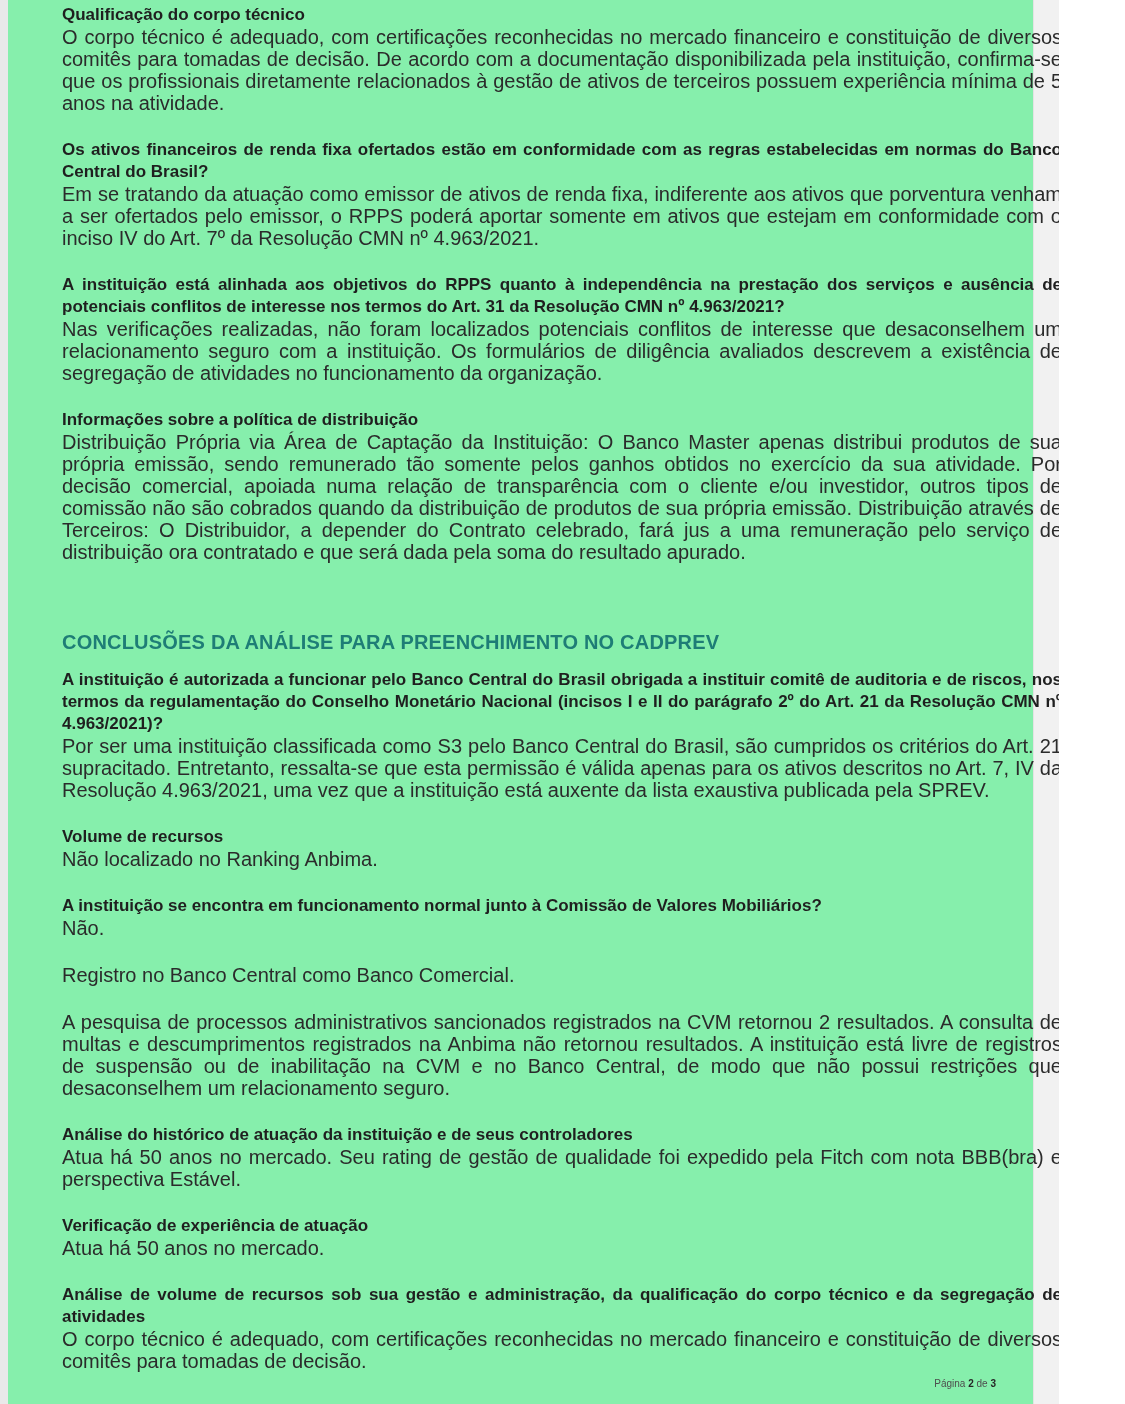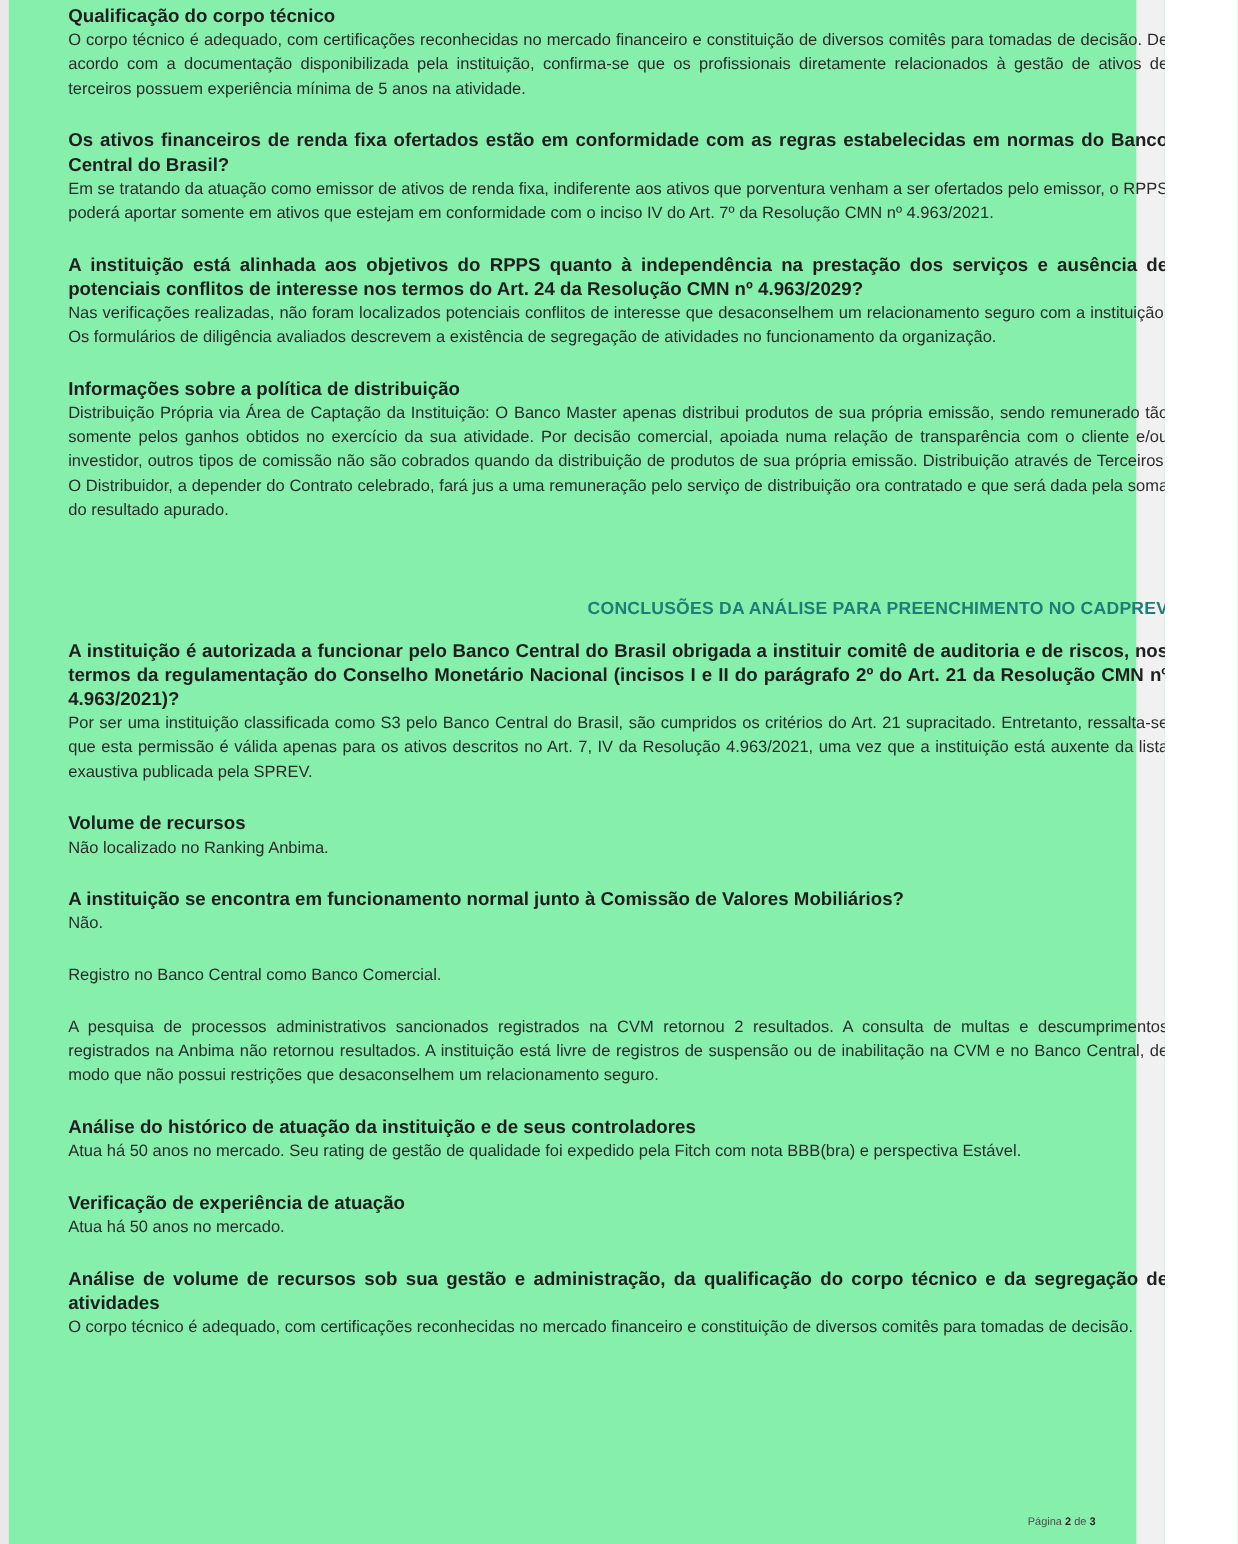--- a/index.html
+++ b/index.html
@@ -39,35 +39,35 @@
   .section:first-child { margin-top: 0; }
   .sec-heading {
     font-weight: bold;
     font-size: 17px;
     line-height: 22px;
     color: #1f1f1f;
     text-align: justify;
     margin: 0;
   }
   .sec-body {
-    font-size: 15px;
+    font-size: 20px;
     line-height: 22px;
     color: #2b2b2b;
     text-align: justify;
     margin: 0;
   }
   .conclusions-title {
     margin-top: 68px;
     margin-bottom: 16px;
     font-weight: bold;
-    font-size: 16px;
+    font-size: 20px;
     line-height: 22px;
     letter-spacing: 0.2px;
     color: #1e7d76;
-    text-align: right;
+    text-align: left;
   }
   .footer {
     position: absolute;
     right: 63px;
     top: 1378px;
     font-size: 10px;
     color: #4d4d4d;
   }
   .footer b {
     color: #262626;
@@ -87,21 +87,21 @@
       <p class="sec-heading">Qualificação do corpo técnico</p>
       <p class="sec-body">O corpo técnico é adequado, com certificações reconhecidas no mercado financeiro e constituição de diversos comitês para tomadas de decisão. De acordo com a documentação disponibilizada pela instituição, confirma-se que os profissionais diretamente relacionados à gestão de ativos de terceiros possuem experiência mínima de 5 anos na atividade.</p>
     </div>
 
     <div class="section">
       <p class="sec-heading">Os ativos financeiros de renda fixa ofertados estão em conformidade com as regras estabelecidas em normas do Banco Central do Brasil?</p>
       <p class="sec-body">Em se tratando da atuação como emissor de ativos de renda fixa, indiferente aos ativos que porventura venham a ser ofertados pelo emissor, o RPPS poderá aportar somente em ativos que estejam em conformidade com o inciso IV do Art. 7º da Resolução CMN nº 4.963/2021.</p>
     </div>
 
     <div class="section">
-      <p class="sec-heading">A instituição está alinhada aos objetivos do RPPS quanto à independência na prestação dos serviços e ausência de potenciais conflitos de interesse nos termos do Art. 24 da Resolução CMN nº 4.963/2029?</p>
+      <p class="sec-heading">A instituição está alinhada aos objetivos do RPPS quanto à independência na prestação dos serviços e ausência de potenciais conflitos de interesse nos termos do Art. 31 da Resolução CMN nº 4.963/2021?</p>
       <p class="sec-body">Nas verificações realizadas, não foram localizados potenciais conflitos de interesse que desaconselhem um relacionamento seguro com a instituição. Os formulários de diligência avaliados descrevem a existência de segregação de atividades no funcionamento da organização.</p>
     </div>
 
     <div class="section">
       <p class="sec-heading">Informações sobre a política de distribuição</p>
       <p class="sec-body">Distribuição Própria via Área de Captação da Instituição: O Banco Master apenas distribui produtos de sua própria emissão, sendo remunerado tão somente pelos ganhos obtidos no exercício da sua atividade. Por decisão comercial, apoiada numa relação de transparência com o cliente e/ou investidor, outros tipos de comissão não são cobrados quando da distribuição de produtos de sua própria emissão. Distribuição através de Terceiros: O Distribuidor, a depender do Contrato celebrado, fará jus a uma remuneração pelo serviço de distribuição ora contratado e que será dada pela soma do resultado apurado.</p>
     </div>
 
     <h2 class="conclusions-title">CONCLUSÕES DA ANÁLISE PARA PREENCHIMENTO NO CADPREV</h2>
 

